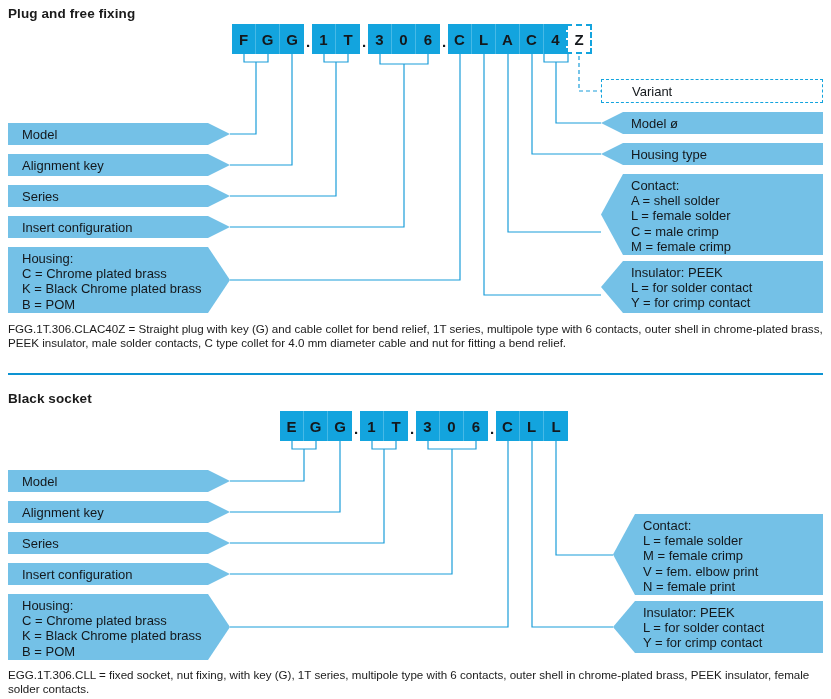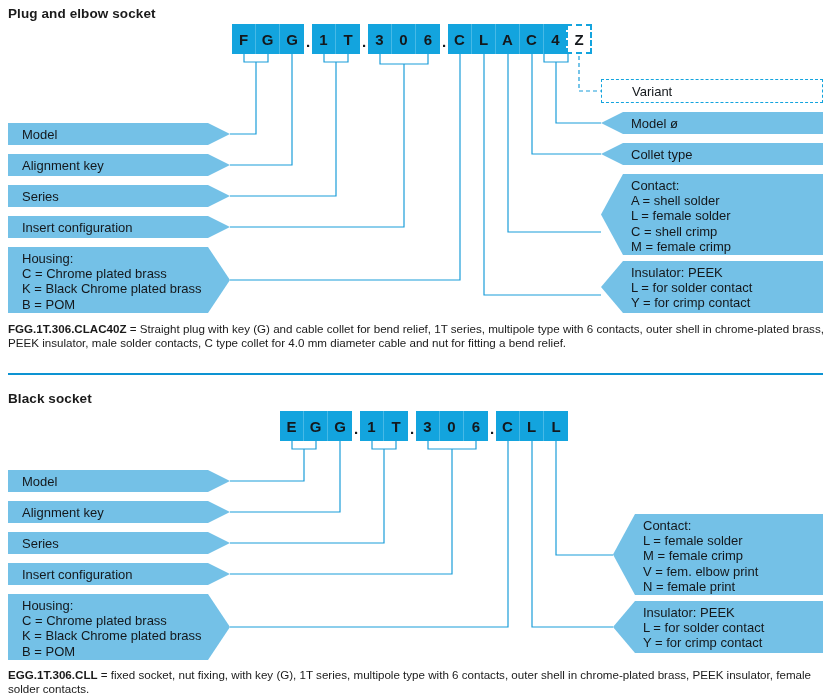--- a/index.html
+++ b/index.html
@@ -103,28 +103,28 @@
   .leaders .dash { stroke-dasharray: 4 3; }
 
   
   .caption {
     position: absolute;
     font-size: 11.6px;
     line-height: 14.4px;
     color: #1a1a1a;
     width: 825px;
   }
-  .caption b { font-weight: bold; }
+  .caption b { font-weight: normal; }
 </style>
 </head>
 <body>
 
 <div id="page">
 
-  <div class="sec-title" style="left:8px; top:6px;">Plug and elbow socket</div>
+  <div class="sec-title" style="left:8px; top:6px;">Plug and free fixing</div>
 
   <div class="code-row" style="left:0; top:24px; width:831px;">
     <div class="code-group" style="left:232px;">
       <div class="code-cell">F</div>
       <div class="code-cell">G</div>
       <div class="code-cell">G</div>
     </div>
     <div class="code-dot" style="left:304px;">.</div>
     <div class="code-group" style="left:312px;">
       <div class="code-cell">1</div>
@@ -156,26 +156,26 @@
   <div class="lbl right-arrow" style="left:8px; top:216px; width:222px; height:22px;">Insert configuration</div>
   <div class="lbl right-arrow" style="left: 8px; top: 247px; width: 222px; height: 66px; white-space: normal;">
       <span style="display: block;">Housing:</span>
 <span style="display: block;">C = Chrome plated brass</span>
 <span style="display: block;">K = Black Chrome plated brass</span>
 <span style="display: block;">B = POM</span>
     </div>
 
   <div class="lbl variant" style="left:601px; top:79px; width:222px; height:24px;">Variant</div>
   <div class="lbl left-arrow" style="left:601px; top:112px; width:222px; height:22px;">Model ø</div>
-  <div class="lbl left-arrow" style="left:601px; top:143px; width:222px; height:22px;">Collet type</div>
+  <div class="lbl left-arrow" style="left:601px; top:143px; width:222px; height:22px;">Housing type</div>
   <div class="lbl left-arrow" style="left: 601px; top: 174px; width: 222px; height: 81px; white-space: normal;">
       <span style="display: block;">Contact:</span>
 <span style="display: block;">A = shell solder</span>
 <span style="display: block;">L  = female solder</span>
-<span style="display: block;">C = shell crimp</span>
+<span style="display: block;">C = male crimp</span>
 <span style="display: block;">M = female crimp</span>
     </div>
   <div class="lbl left-arrow" style="left: 601px; top: 261px; width: 222px; height: 52px; white-space: normal;">
       <span style="display: block;">Insulator: PEEK</span>
 <span style="display: block;">L = for solder contact</span>
 <span style="display: block;">Y = for crimp contact</span>
     </div>
 
   <div class="caption" style="left:8px; top:322px;"><b>FGG.1T.306.CLAC40Z</b><span> = Straight plug with key (G) and cable collet for bend relief, 1T series, multipole type with 6 contacts, outer shell in chrome-plated brass, PEEK insulator, male solder contacts, C type collet for 4.0 mm diameter cable and nut for fitting a bend relief.</span></div>
 

